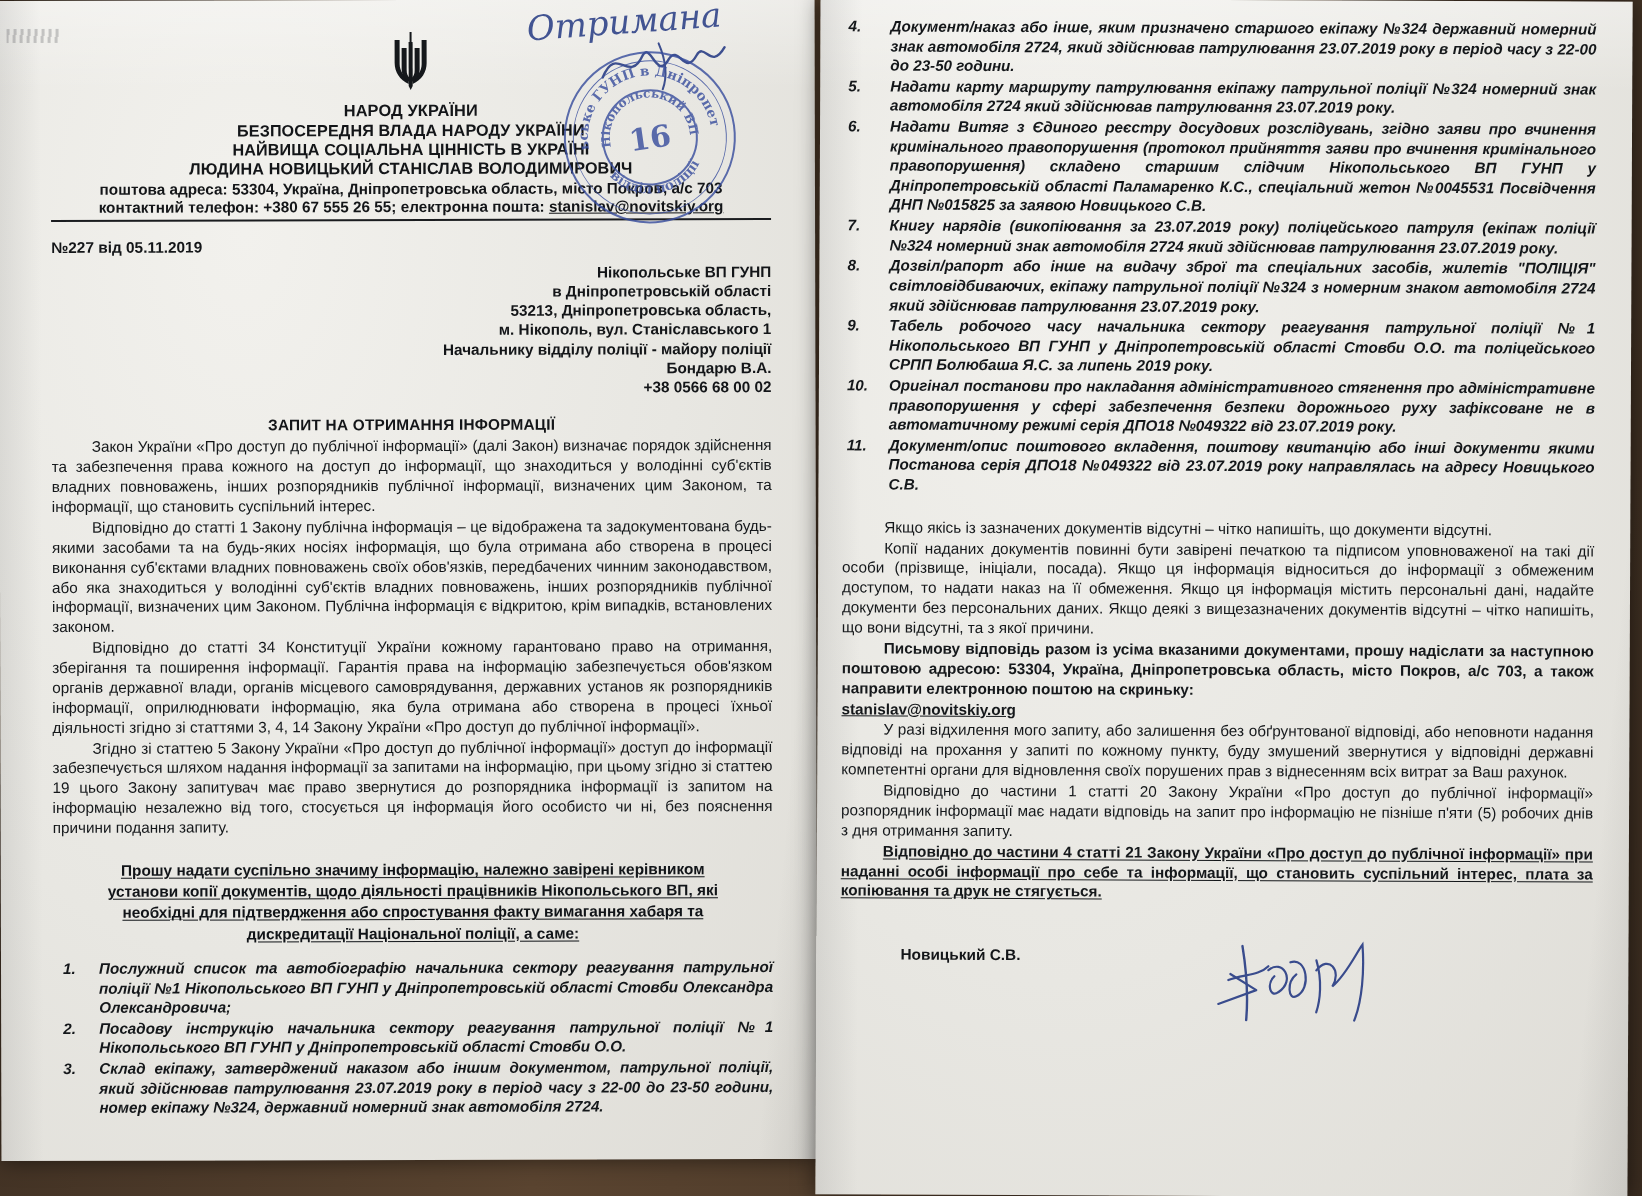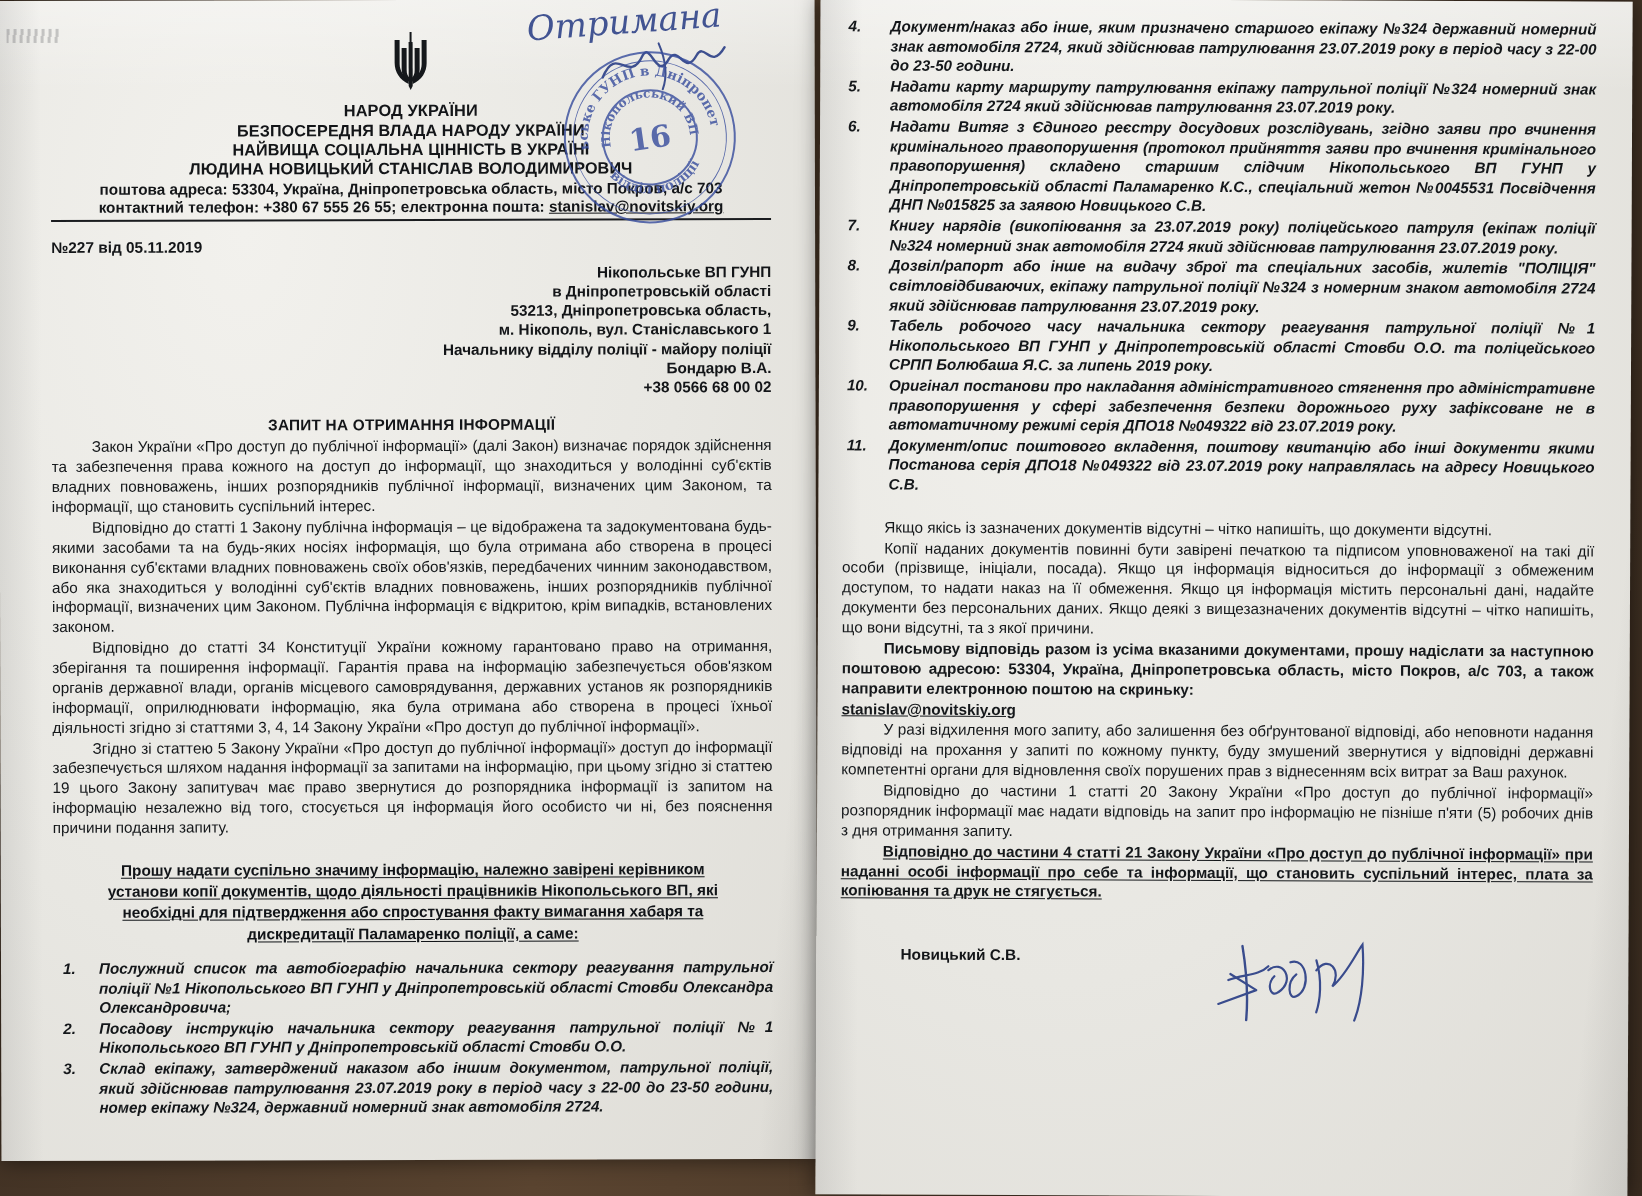--- a/index.html
+++ b/index.html
@@ -337,21 +337,21 @@
 
       <p class="para">Закон України «Про доступ до публічної інформації» (далі Закон) визначає порядок здійснення та забезпечення права кожного на доступ до інформації, що знаходиться у володінні суб'єктів владних повноважень, інших розпорядників публічної інформації, визначених цим Законом, та інформації, що становить суспільний інтерес.</p>
       <p class="para">Відповідно до статті 1 Закону публічна інформація – це відображена та задокументована будь-якими засобами та на будь-яких носіях інформація, що була отримана або створена в процесі виконання суб'єктами владних повноважень своїх обов'язків, передбачених чинним законодавством, або яка знаходиться у володінні суб'єктів владних повноважень, інших розпорядників публічної інформації, визначених цим Законом. Публічна інформація є відкритою, крім випадків, встановлених законом.</p>
       <p class="para">Відповідно до статті 34 Конституції України кожному гарантовано право на отримання, зберігання та поширення інформації. Гарантія права на інформацію забезпечується обов'язком органів державної влади, органів місцевого самоврядування, державних установ як розпорядників інформації, оприлюднювати інформацію, яка була отримана або створена в процесі їхньої діяльності згідно зі статтями 3, 4, 14 Закону України «Про доступ до публічної інформації».</p>
       <p class="para">Згідно зі статтею 5 Закону України «Про доступ до публічної інформації» доступ до інформації забезпечується шляхом надання інформації за запитами на інформацію, при цьому згідно зі статтею 19 цього Закону запитувач має право звернутися до розпорядника інформації із запитом на інформацію незалежно від того, стосується ця інформація його особисто чи ні, без пояснення причини подання запиту.</p>
 
       <div class="emph-block">
         <div><span>Прошу надати суспільно значиму інформацію, належно завірені керівником</span></div>
         <div><span>установи копії документів, щодо діяльності працівників Нікопольського ВП, які</span></div>
         <div><span>необхідні для підтвердження або спростування факту вимагання хабаря та</span></div>
-        <div><span>дискредитації Паламаренко поліції, а саме:</span></div>
+        <div><span>дискредитації Національної поліції, а саме:</span></div>
       </div>
 
       <ol class="items">
         <li>Послужний список та автобіографію начальника сектору реагування патрульної поліції №1 Нікопольського ВП ГУНП у Дніпропетровській області Стовби Олександра Олександровича;</li>
         <li>Посадову інструкцію начальника сектору реагування патрульної поліції №1 Нікопольського ВП ГУНП у Дніпропетровській області Стовби О.О.</li>
         <li>Склад екіпажу, затверджений наказом або іншим документом, патрульної поліції, який здійснював патрулювання 23.07.2019 року в період часу з 22-00 до 23-50 години, номер екіпажу №324, державний номерний знак автомобіля 2724.</li>
       </ol>
     </div>
 
     <div class="stamp-layer">

